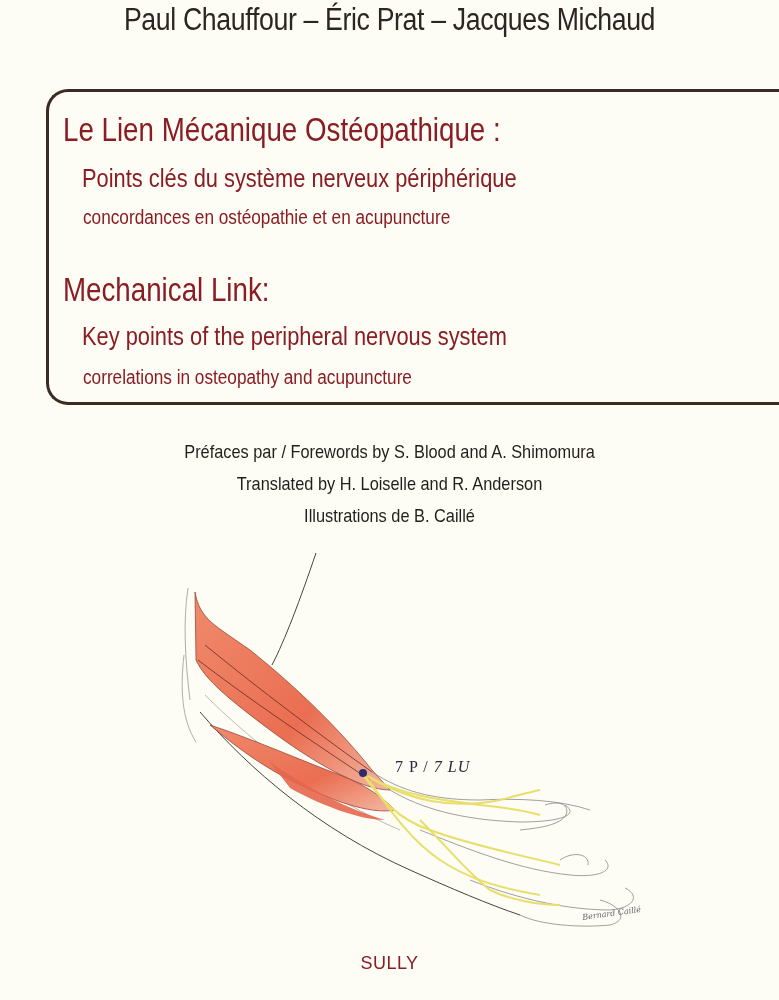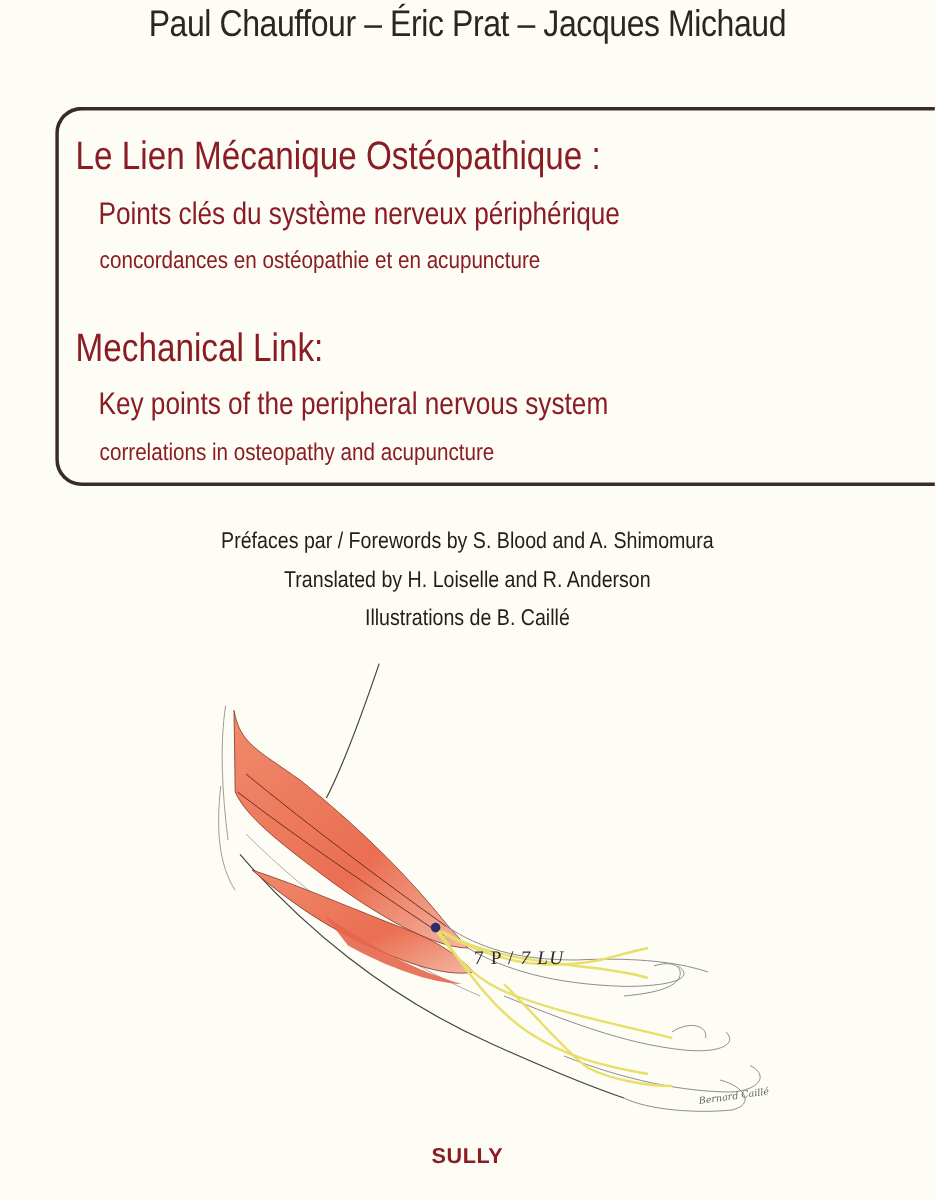--- a/index.html
+++ b/index.html
@@ -32,32 +32,32 @@
   .t-small { font-size: 20px; transform: scaleX(0.86); }
   .credits {
     position: absolute; left: 0; width: 779px; text-align: center;
     font-size: 19px; color: #221e1a; white-space: nowrap;
     transform: scaleX(0.86); transform-origin: 50% 0;
   }
   .illustration { position: absolute; left: 150px; top: 545px; }
   .point-label {
     position: absolute; left: 395px; top: 758px;
     font-family: "Liberation Serif", "DejaVu Serif", serif;
-    font-size: 16px; color: #2a2a3a; letter-spacing: 1px; margin-top: 32px;
+    font-size: 16px; color: #2a2a3a; letter-spacing: 1px;
   }
   .point-label i { font-style: italic; }
   .signature {
     position: absolute; left: 582px; top: 909px;
     font-family: "DejaVu Serif", serif; font-style: italic;
     font-size: 8px; color: #666;
     transform: rotate(-8deg);
   }
   .publisher {
     position: absolute; left: 0; top: 953px; width: 779px; text-align: center;
-    font-size: 18px; font-weight: bold; color: #8a1c24; letter-spacing: 0.5px;
+    font-size: 18px; font-weight: normal; color: #8a1c24; letter-spacing: 0.5px;
   }
 </style>
 </head>
 <body>
 
 <div class="authors">Paul Chauffour – Éric Prat – Jacques Michaud</div>
 
 <div class="title-box"></div>
 
 <div class="tline t-main" style="left:63px; top:111px;">Le Lien Mécanique Ostéopathique :</div>

